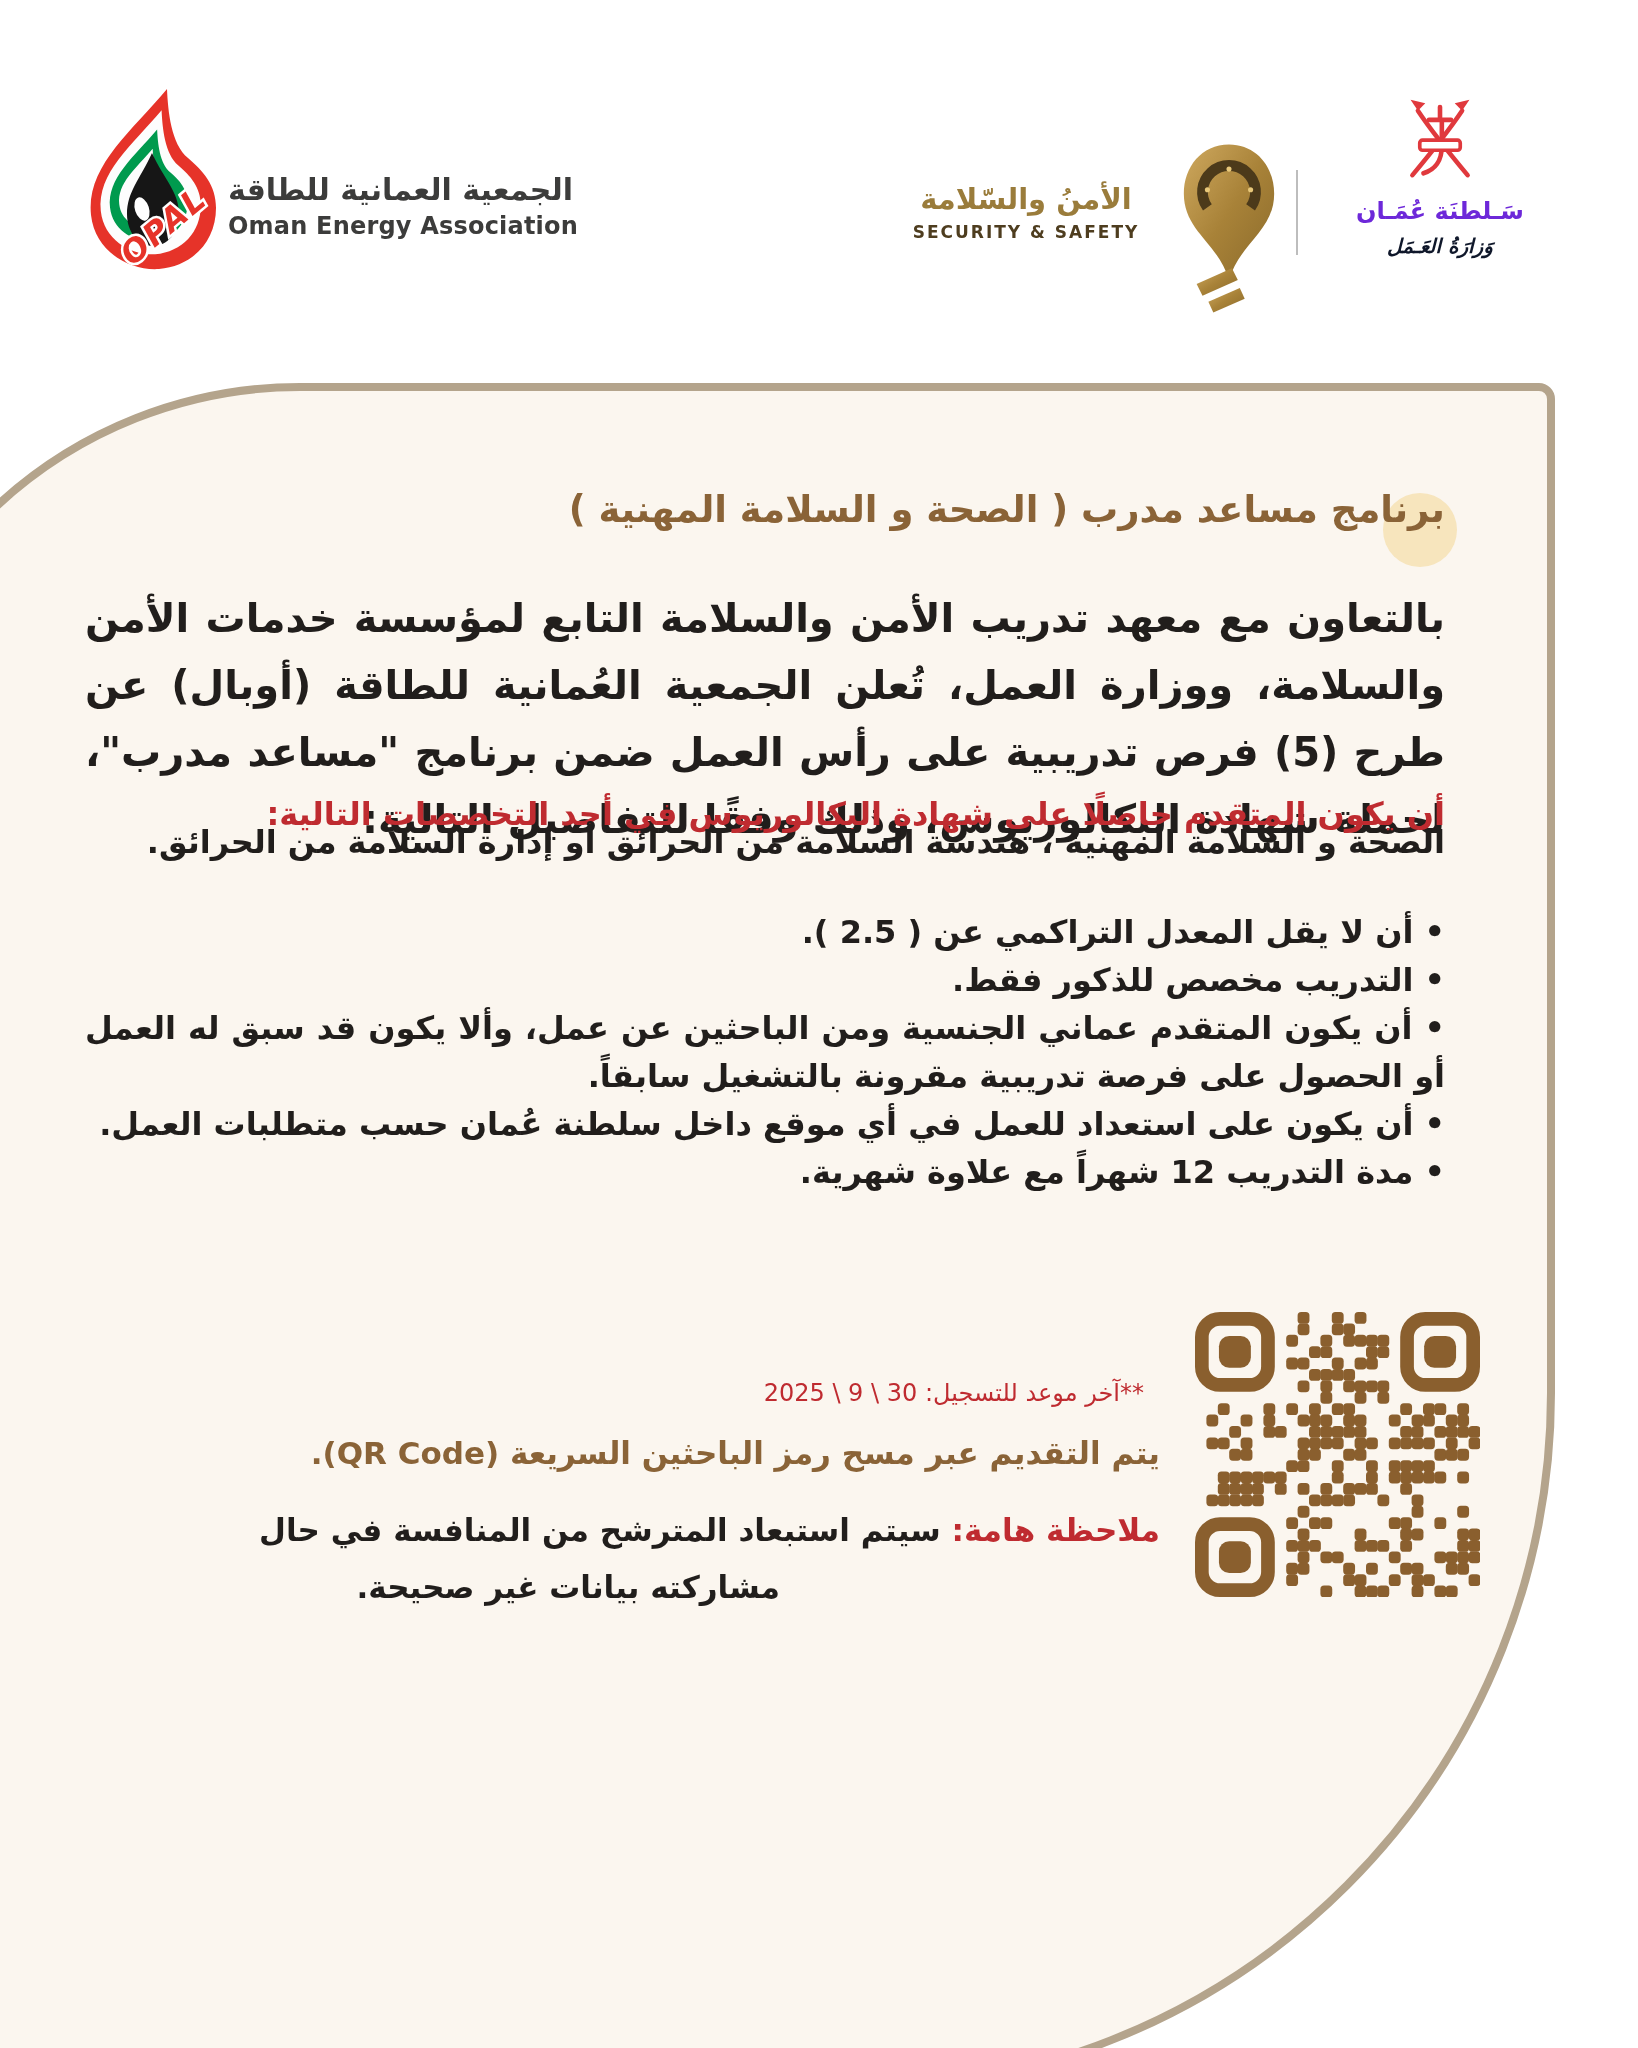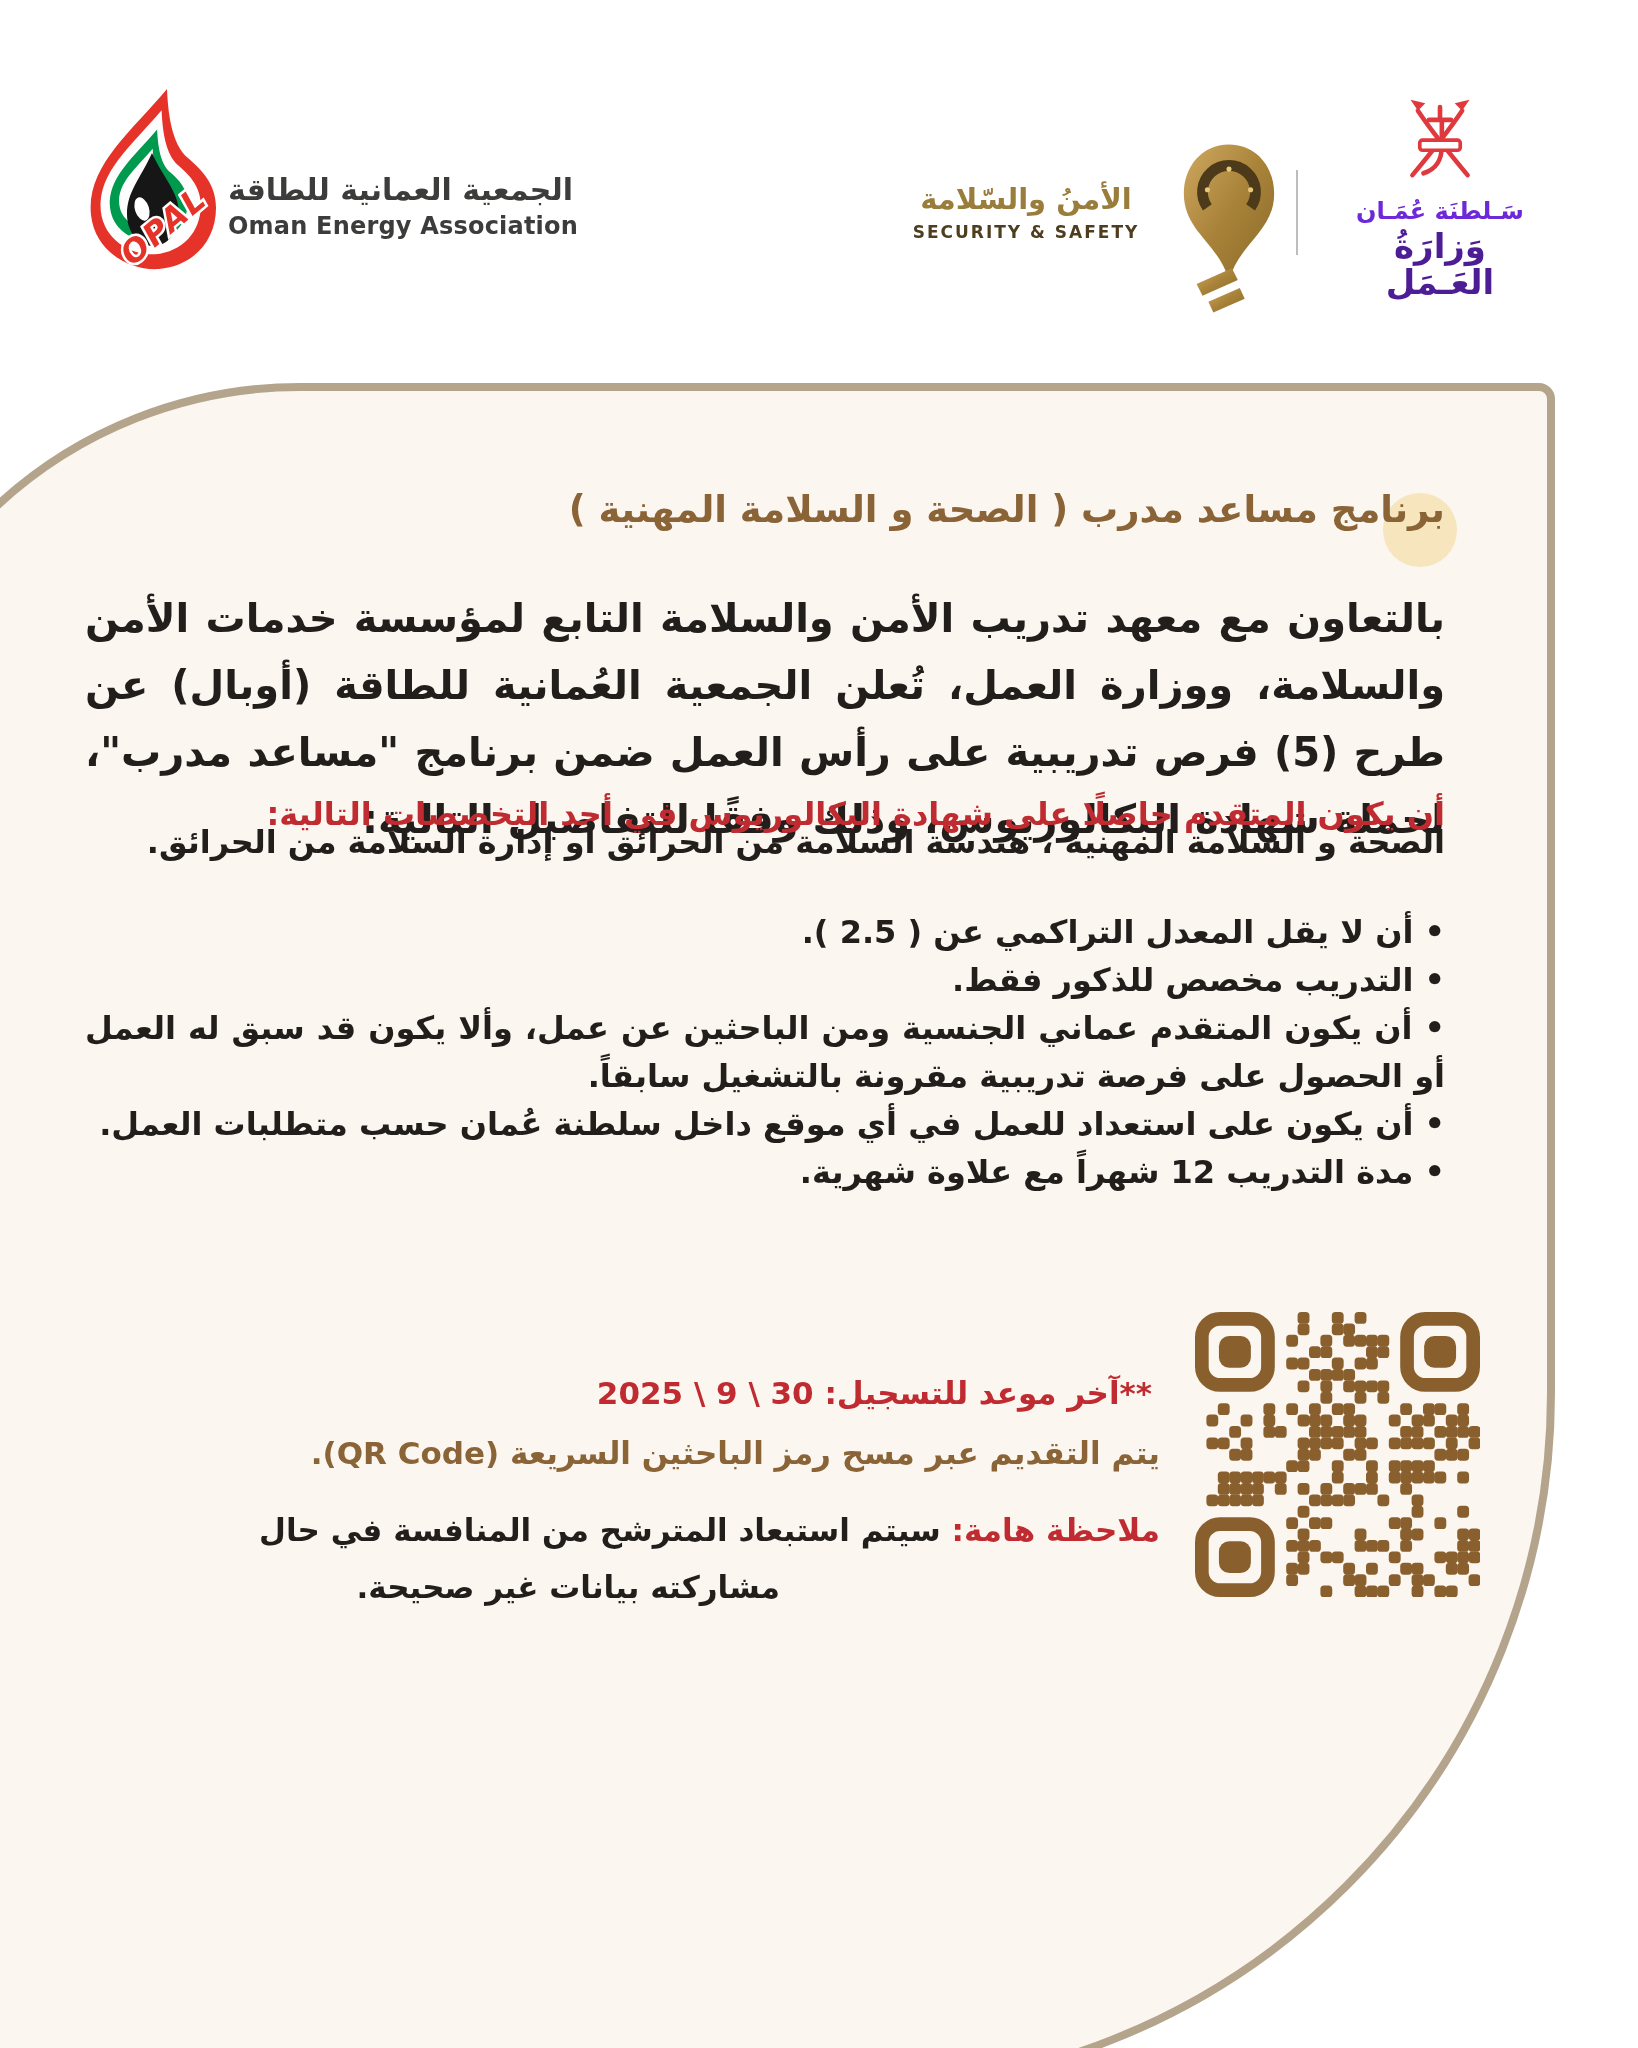--- a/index.html
+++ b/index.html
@@ -19,21 +19,21 @@
   .ss-text{left:880px;top:180px;width:292px;text-align:center;}
   .ss-text .ar{font-size:29px;font-weight:bold;color:#9a7c3b;direction:rtl;line-height:38px;}
   .ss-text .en{font-size:17px;font-weight:bold;color:#4e3d1f;letter-spacing:2px;line-height:24px;margin-top:2px;}
   .ss-emblem{left:1175px;top:138px;width:108px;height:180px;}
 
   .header-divider{left:1296px;top:170px;width:2px;height:85px;background:#bdbdbd;}
 
   .ministry{left:1345px;top:96px;width:190px;text-align:center;}
   .ministry .emblem{margin:0 auto;}
   .ministry .country{font-size:24px;font-weight:bold;color:#6d28d9;direction:rtl;line-height:34px;margin-top:2px;}
-  .ministry .name{font-size:34px;font-weight:bold;color:#4c1d95;direction:rtl;line-height:36px;}
+  .ministry .name{font-size:20px;font-weight:bold;color:#0f172a;direction:rtl;line-height:36px;font-style:italic;}
 
   
   .poster-card{
     left:-150px;top:383px;width:1705px;height:1710px;box-sizing:border-box;
     background:#fbf6ef;border:8px solid #b4a48c;
     border-radius:450px 16px 700px 0;
   }
 
   
   .title-row{left:85px;top:483px;width:1360px;direction:rtl;text-align:right;
@@ -49,22 +49,22 @@
   .req-heading{left:85px;top:792px;width:1360px;direction:rtl;text-align:right;
     font-size:32px;font-weight:bold;color:#bf2b30;line-height:44px;}
   .specializations{left:85px;top:820px;width:1360px;direction:rtl;text-align:right;
     font-size:32px;font-weight:bold;color:#211e1c;line-height:44px;}
 
   .bullets{left:85px;top:908px;width:1360px;direction:rtl;}
   .bullet{font-size:32px;font-weight:bold;color:#211e1c;line-height:48px;
     text-align:justify;text-align-last:right;}
   .bullet::before{content:"\2022\00A0";}
 
-  .deadline{left:212px;top:1372px;width:940px;direction:rtl;text-align:right;
-    font-size:31px;font-weight:bold;color:#bf2b30;line-height:42px;}
+  .deadline{left:204px;top:1372px;width:940px;direction:rtl;text-align:right;
+    font-size:24px;font-weight:normal;color:#bf2b30;line-height:42px;}
   .qr-instruction{left:220px;top:1432px;width:940px;direction:rtl;text-align:right;
     font-size:31px;font-weight:bold;color:#8a6337;line-height:42px;}
   .important-note{left:220px;top:1502px;width:940px;direction:rtl;text-align:right;
     font-size:31px;font-weight:bold;color:#211e1c;line-height:57px;}
   .important-note .label{color:#bf2b30;}
   .note-line2{display:block;margin-right:380px;}
 
   .qr-box{left:1195px;top:1312px;width:285px;height:285px;}
 </style>
 </head>

